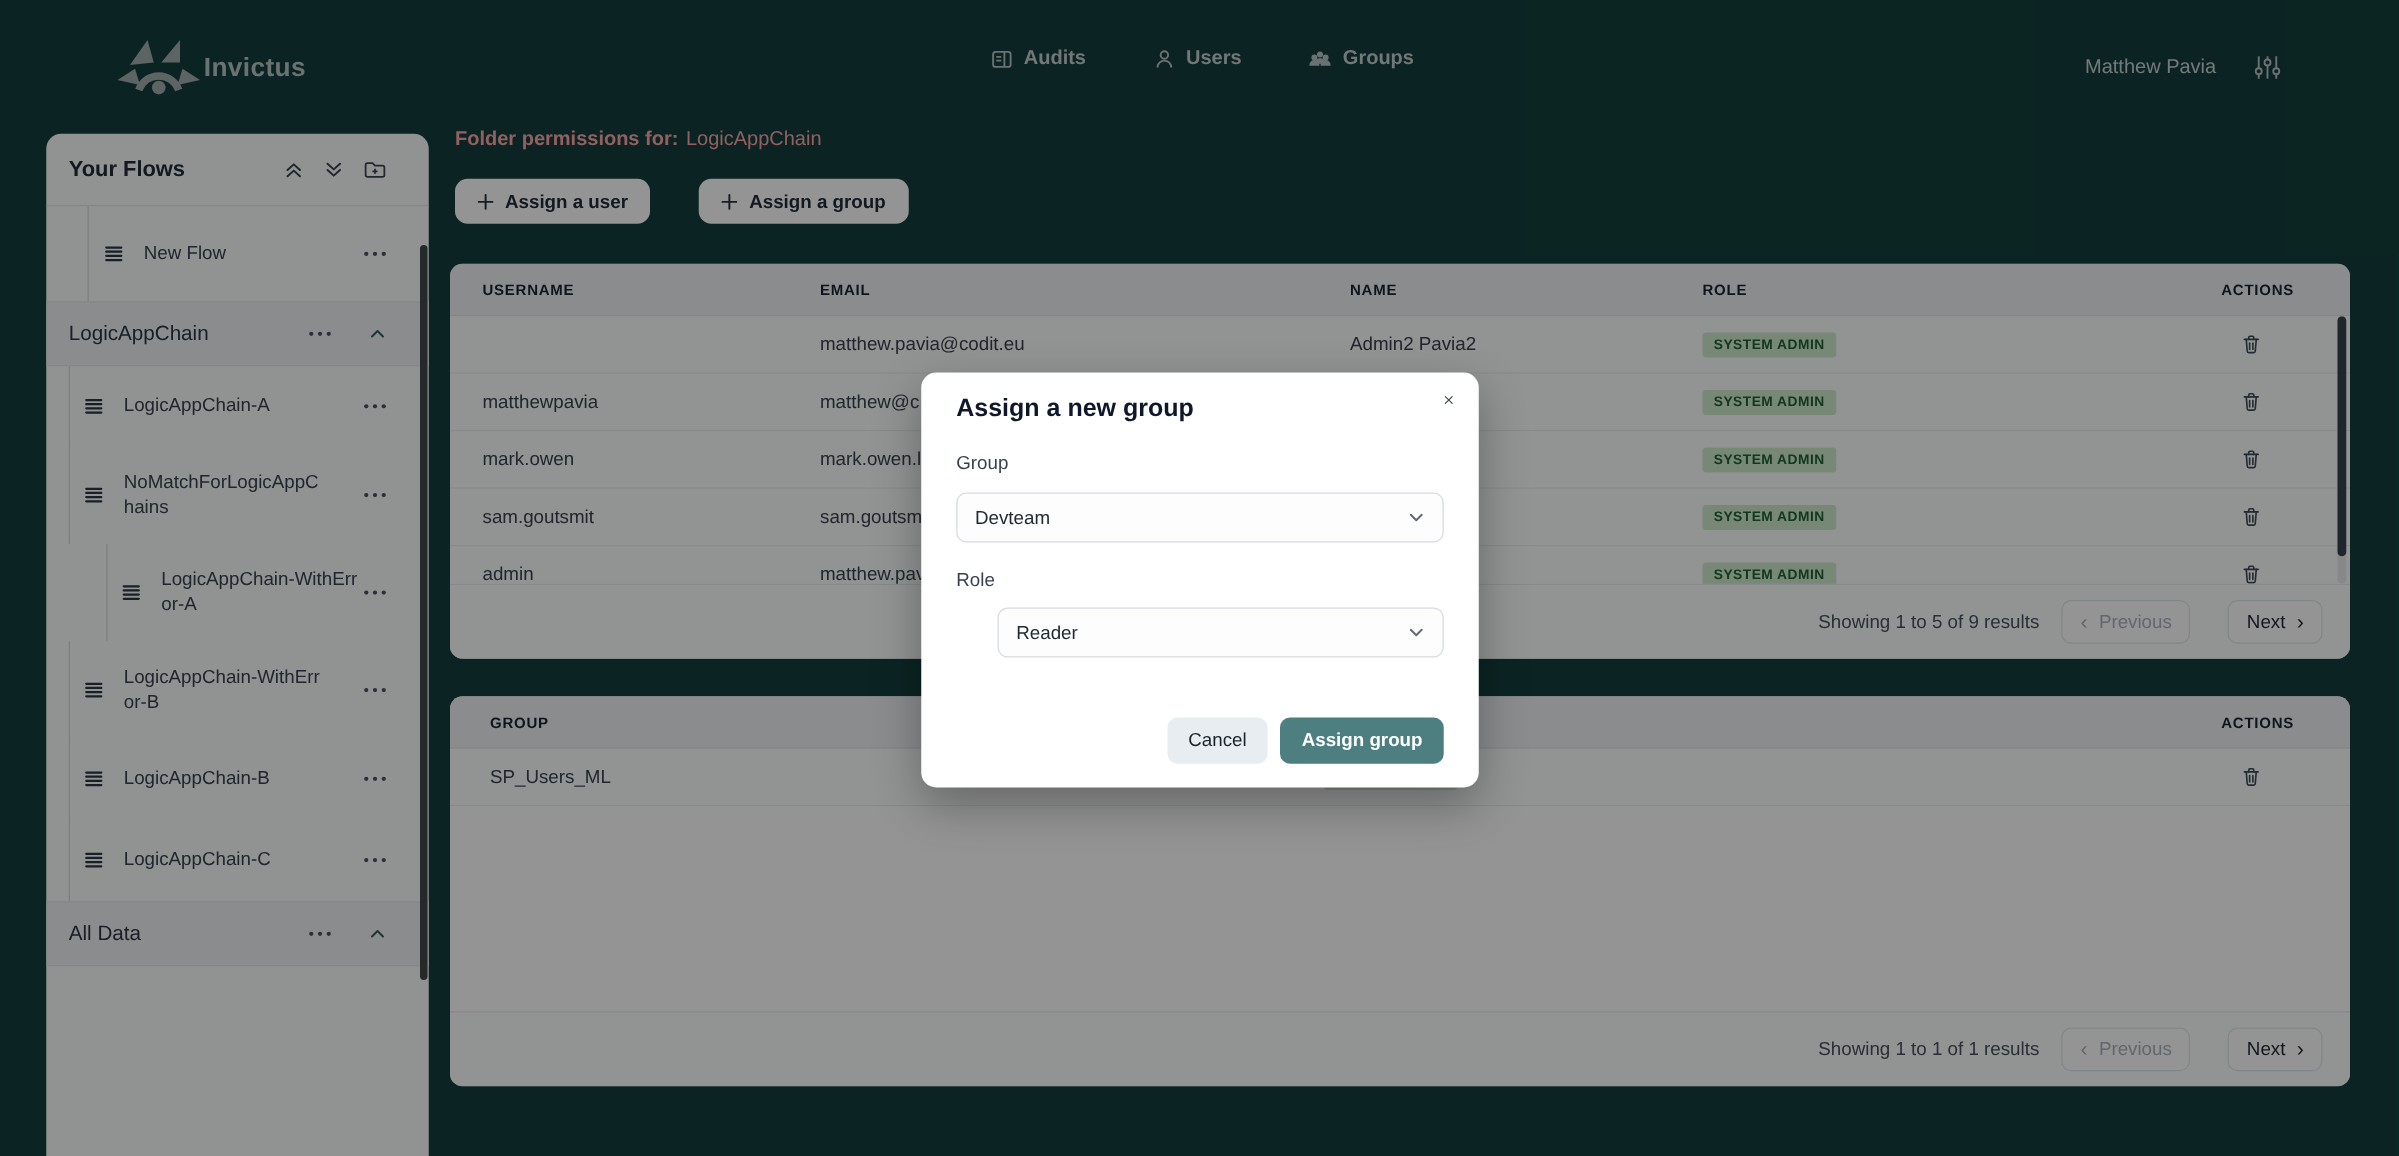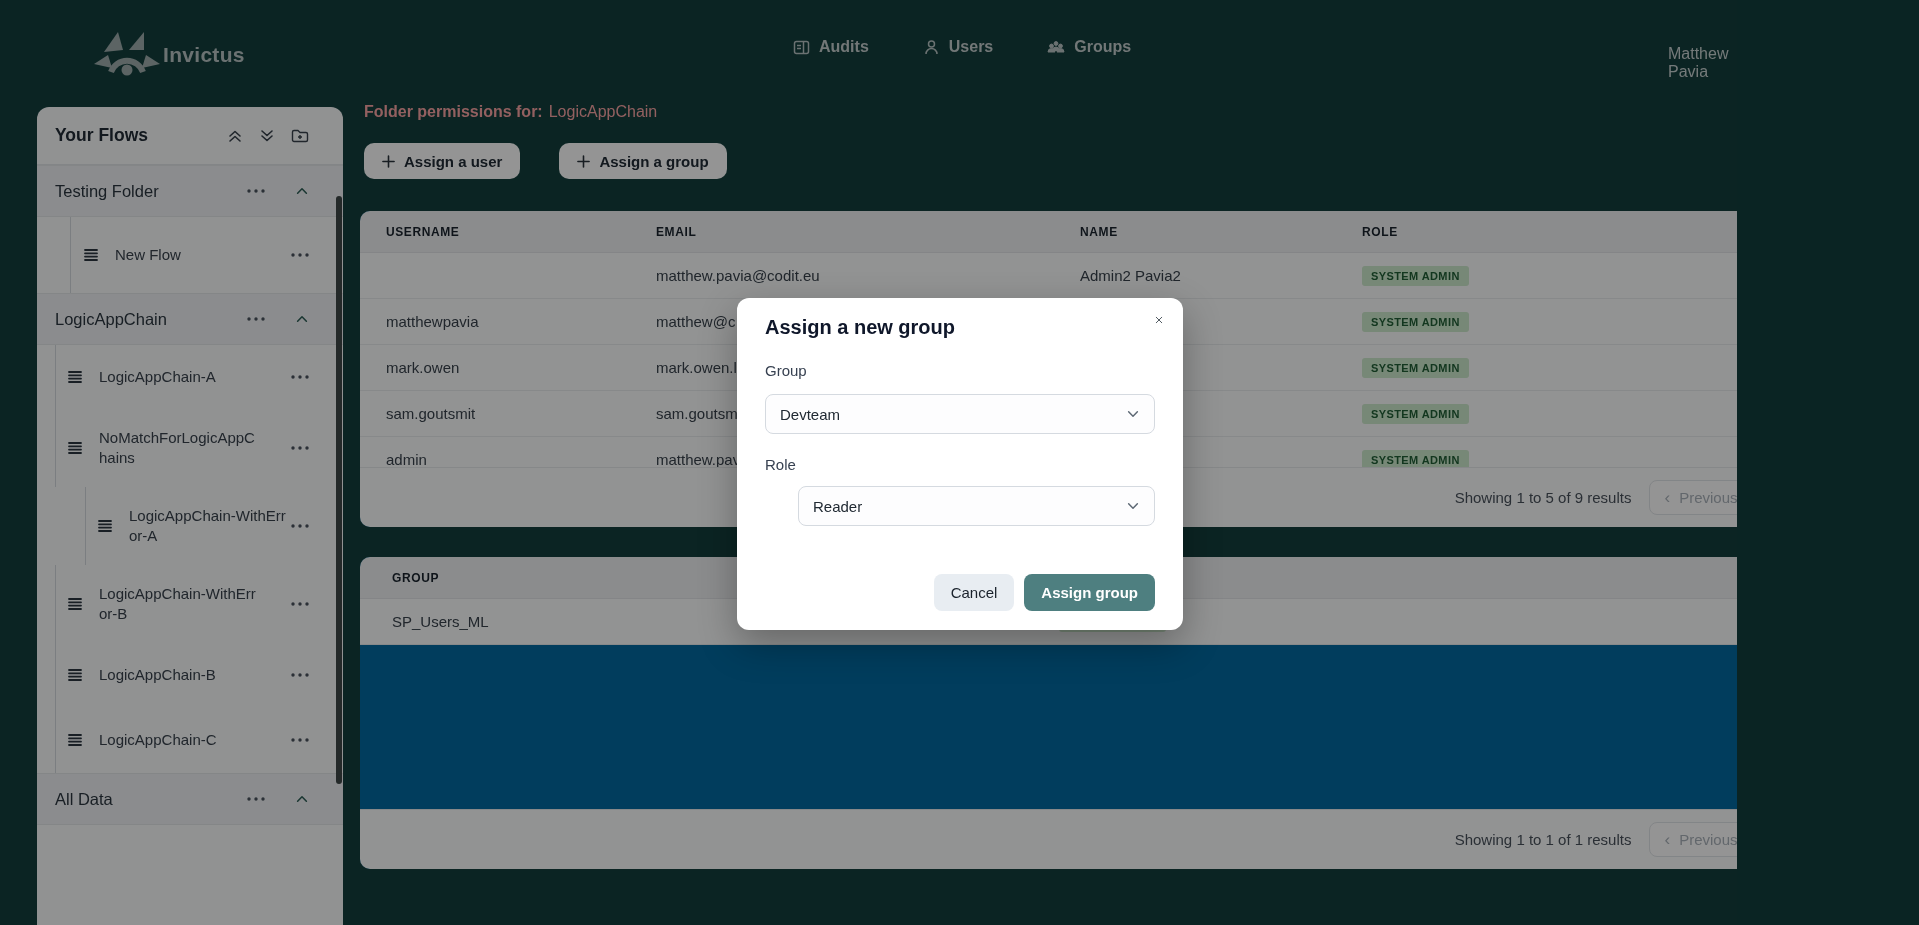--- a/index.html
+++ b/index.html
@@ -1,20 +1,20 @@
 <!DOCTYPE html>
 <html style="--header-bg: #133f3d; --accent-teal: #4e7f80; --badge-bg: #cdeacd; --badge-text: #215f36; --overlay: rgba(0,0,0,0.42);"><head>
 <meta charset="utf-8">
 <style>
   :root{
     --header-bg:#133f3d; --accent-teal:#4e7f80; --badge-bg:#cdeacd; --badge-text:#215f36;
   }
   *{box-sizing:border-box; margin:0; padding:0;}
   body{font-family:"Liberation Sans","DejaVu Sans",sans-serif; background:#0a2423;}
-  #app{position:relative; width:1737px; height:925px; overflow:hidden; background:var(--header-bg,#133f3d);}
+  #app{position:relative; width:1919px; height:925px; overflow:hidden; background:var(--header-bg,#133f3d);}
   .abs{position:absolute;}
   svg{display:block;}
 
   
   #logo{left:92px; top:28px;}
   #brand{left:163px; top:43px; font-size:21px; font-weight:600; color:#b9c4c4; letter-spacing:.3px;}
   #topnav{left:793px; top:38px; display:flex; gap:54px; align-items:center;}
   .nav-item{display:flex; align-items:center; gap:9px; color:#c4cdcd; font-size:16px; font-weight:600; cursor:pointer;}
   .nav-item svg{stroke:#b9c4c4;}
   #user-name{left:1668px; top:45px; font-size:16px; color:#c9d2d2;}
@@ -36,21 +36,21 @@
   .sb-chev{margin-left:30px; cursor:pointer;}
   .guide{position:absolute; top:0; bottom:0; width:1px; background:#d5dade;}
   #sb-scrollthumb{left:336px; top:196px; width:6px; height:588px; background:#3e4747; border-radius:3px;}
 
   
   #page-title{left:364px; top:103px; font-size:16px; color:#fca5a5;}
   #page-title b{font-weight:700; margin-right:6px;}
   #action-btns{left:364px; top:143px; display:flex; gap:39px;}
   .white-btn{height:36px; display:flex; align-items:center; gap:9px; background:#ffffff; border:none; border-radius:10px; padding:0 18px; font-size:15px; font-weight:600; color:#222c36; cursor:pointer; font-family:inherit;}
 
-  .card{position:absolute; left:360px; width:1520px; background:#0369a1; border-radius:10px; overflow:hidden; display:flex; flex-direction:column;}
+  .card{position:absolute; left:360px; width:1520px; background:#ffffff; border-radius:10px; overflow:hidden; display:flex; flex-direction:column;}
   #users-card{top:211px; height:316px;}
   #groups-card{top:557px; height:312px;}
   .thead{flex:none; height:42px; display:grid; align-items:center; background:#eff1f3; border-bottom:1px solid #e3e6e8; font-size:12px; font-weight:700; letter-spacing:.6px; color:#1a242e;}
   .u-grid{grid-template-columns:270px 424px 282px 415px 1fr; padding-left:26px;}
   .g-grid{grid-template-columns:667px 718px 1fr; padding-left:32px;}
   .tbody{position:relative; overflow:hidden;}
   #users-body{height:214px;}
   .trow{height:46px; display:grid; align-items:center; border-bottom:1px solid #e9ecee; font-size:15px; color:#39434d; background:#fcfdfd;}
   .badge{display:inline-flex; align-items:center; justify-self:start; background:var(--badge-bg,#cdeacd); color:var(--badge-text,#215f36); font-size:11px; font-weight:700; letter-spacing:.4px; padding:4px 9px; border-radius:3px;}
   .trash{margin-left:16px; cursor:pointer;}
@@ -144,31 +144,20 @@
           <polyline points="3,3 8,7.5 13,3"></polyline>
           <polyline points="3,8 8,12.5 13,8"></polyline>
         </svg>
       <svg class="ico" width="18" height="17" viewBox="0 0 18 17" fill="none" stroke="#39434d" stroke-width="1.4" stroke-linejoin="round">
           <path d="M1.5,5 a1.5,1.5 0 0 1 1.5,-1.5 H7 l2,2 h6 a1.5,1.5 0 0 1 1.5,1.5 V13 a1.5,1.5 0 0 1 -1.5,1.5 H3 A1.5,1.5 0 0 1 1.5,13 Z"></path>
           <line x1="9" y1="8" x2="9" y2="12"></line>
           <line x1="7" y1="10" x2="11" y2="10"></line>
         </svg>
     </div>
 
-    <div class="sb-row sb-section">
-      <span class="lbl">Testing Folder</span>
-      <svg class="sb-dots" width="18" height="4" viewBox="0 0 18 4">
-          <circle cx="2" cy="2" r="1.7" fill="#4a545e"></circle>
-          <circle cx="9" cy="2" r="1.7" fill="#4a545e"></circle>
-          <circle cx="16" cy="2" r="1.7" fill="#4a545e"></circle>
-        </svg>
-      <svg class="sb-chev" width="14" height="14" viewBox="0 0 16 16" fill="none" stroke="#2f5f58" stroke-width="1.8" stroke-linecap="round" stroke-linejoin="round">
-          <polyline points="3,10.5 8,5.5 13,10.5"></polyline>
-        </svg>
-    </div>
 
 
     <div class="sb-row sb-flow" style="height:76px; padding-left:46px;">
       <span class="guide" style="left:33px;"></span>
       <svg width="16" height="16" viewBox="0 0 16 16" stroke="#2b3640" stroke-width="1.8" stroke-linecap="round">
           <line x1="2" y1="3" x2="14" y2="3"></line>
           <line x1="2" y1="6.3" x2="14" y2="6.3"></line>
           <line x1="2" y1="9.6" x2="14" y2="9.6"></line>
           <line x1="2" y1="13" x2="14" y2="13"></line>
         </svg>

